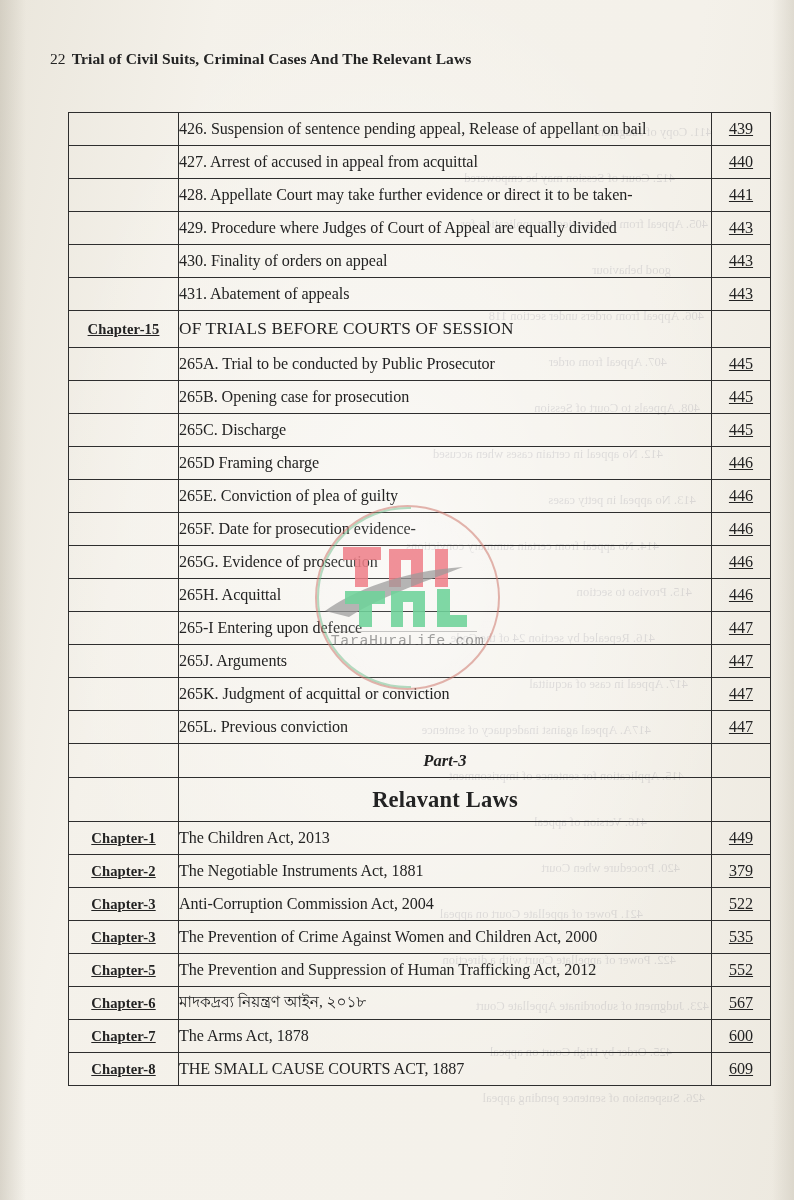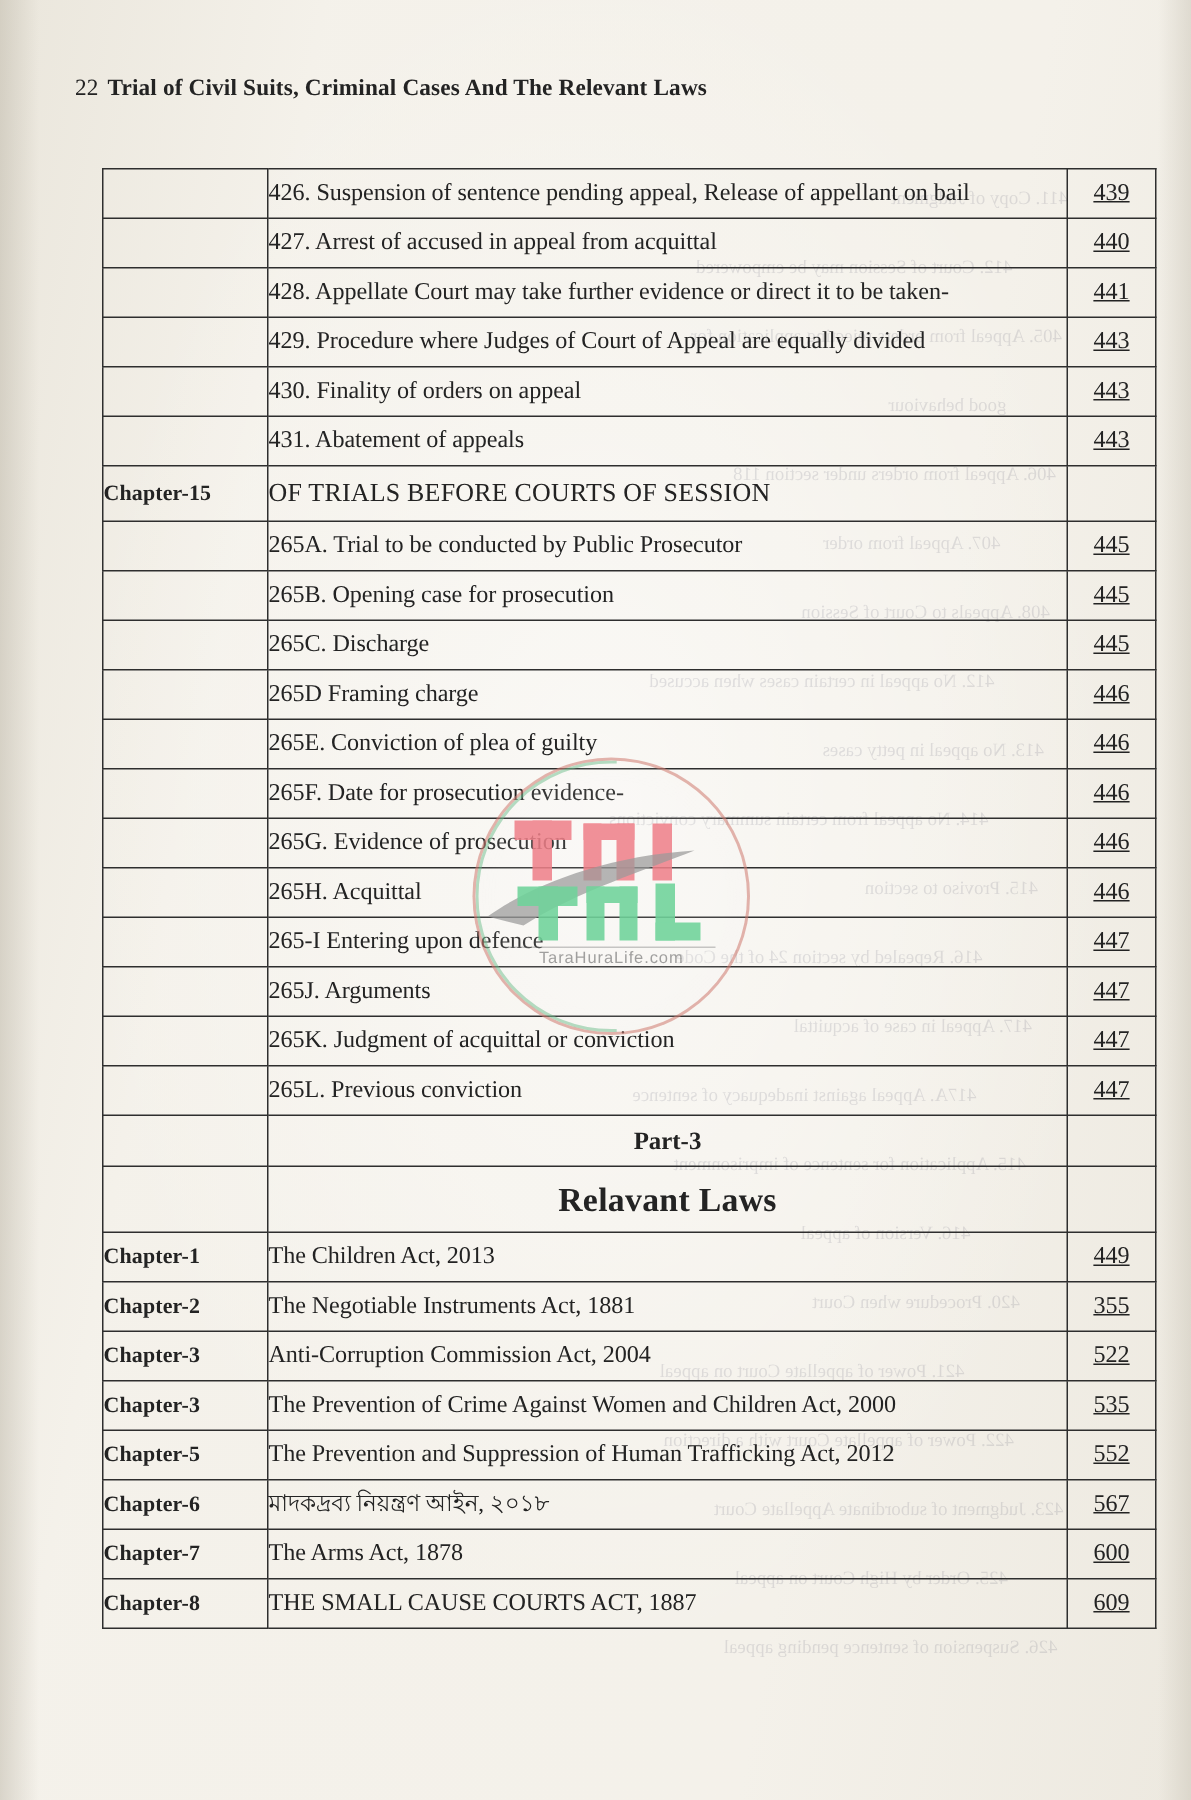--- a/index.html
+++ b/index.html
@@ -104,25 +104,27 @@
     border: 1.15px solid #2e2e2e;
     padding: 0;
     vertical-align: middle;
     background: transparent;
   }
   col.c-chap { width: 110px; }
   col.c-desc { width: 533px; }
   col.c-page { width: 59px; }
 
   .cell-chap {
+    text-align: center;
     font-weight: bold;
     font-size: 14.6px;
     height: 32px;
     padding: 1px 2px 3px 2px;
     letter-spacing: 0.1px;
+    text-decoration: underline;
   }
   .cell-desc {
     padding: 2px 7px 4px 9px;
     font-size: 16.1px;
     height: 32px;
     letter-spacing: -0.05px;
   }
   .cell-desc.bn {
     font-size: 15.4px;
     border-radius: 14px;
@@ -140,20 +142,21 @@
     padding: 3px 7px 5px 9px;
     height: 36px;
     letter-spacing: 0.15px;
   }
   .cell-part {
     text-align: center;
     font-weight: bold;
     font-size: 16.6px;
     height: 33px;
     padding: 2px 0 4px 0;
+    font-style: italic;
   }
   .cell-partbig {
     text-align: center;
     font-weight: bold;
     font-size: 22.5px;
     height: 43px;
     padding: 2px 0 6px 0;
     letter-spacing: 0.2px;
   }
 
@@ -189,22 +192,22 @@
     top: 28px;
     width: 170px;
     height: 110px;
   }
   .wm-text {
     position: absolute;
     left: 0;
     top: 128px;
     width: 185px;
     text-align: center;
-    font-family: Liberation Sans, sans-serif;
-    font-size: 11px;
+    font-family: Liberation Mono, monospace;
+    font-size: 15px;
     color: rgba(105,105,105,0.62);
     letter-spacing: 0.6px;
   }
   .wm-underline {
     position: absolute;
     left: 22px;
     top: 126px;
     width: 140px;
     height: 1px;
     background: rgba(120,120,120,0.40);
@@ -362,21 +365,21 @@
             <td class="cell-page"></td>
           </tr>
           <tr>
             <td class="cell-chap">Chapter-1</td>
             <td class="cell-desc">The Children Act, 2013</td>
             <td class="cell-page">449</td>
           </tr>
           <tr>
             <td class="cell-chap">Chapter-2</td>
             <td class="cell-desc">The Negotiable Instruments Act, 1881</td>
-            <td class="cell-page">355</td>
+            <td class="cell-page">379</td>
           </tr>
           <tr>
             <td class="cell-chap">Chapter-3</td>
             <td class="cell-desc">Anti-Corruption Commission Act, 2004</td>
             <td class="cell-page">522</td>
           </tr>
           <tr>
             <td class="cell-chap">Chapter-3</td>
             <td class="cell-desc">The Prevention of Crime Against Women and Children Act, 2000</td>
             <td class="cell-page">535</td>

